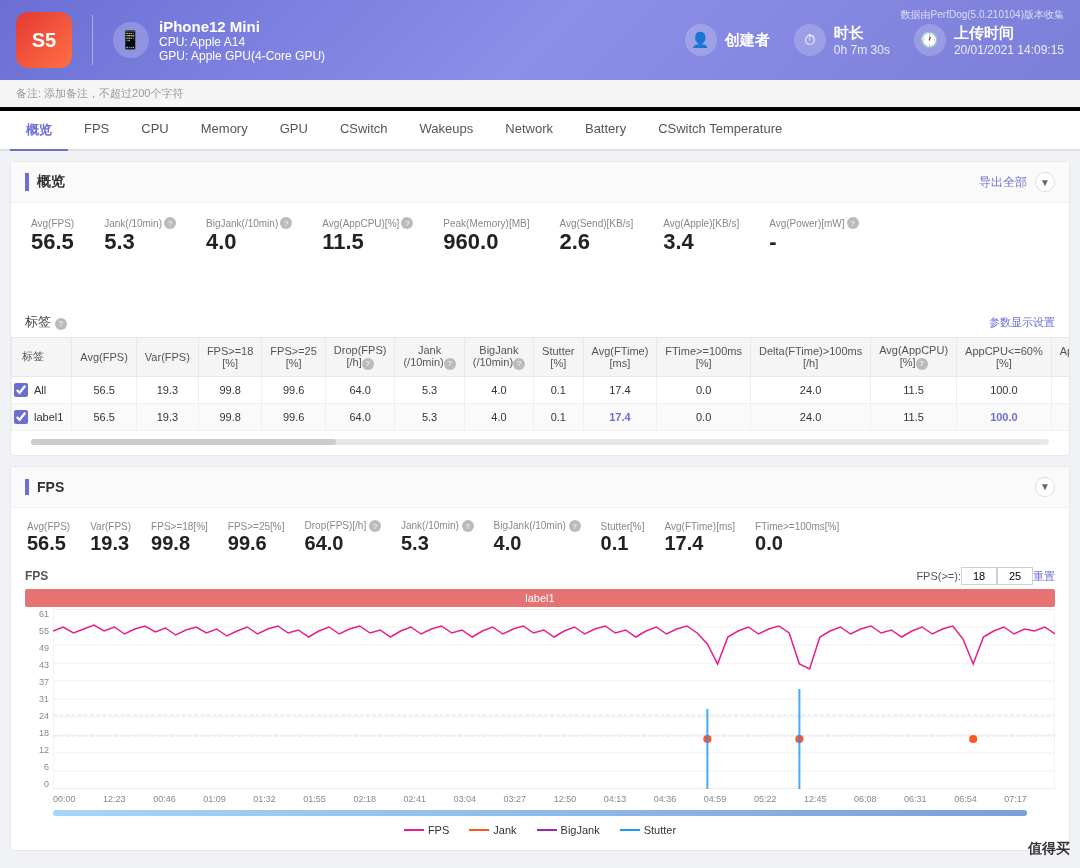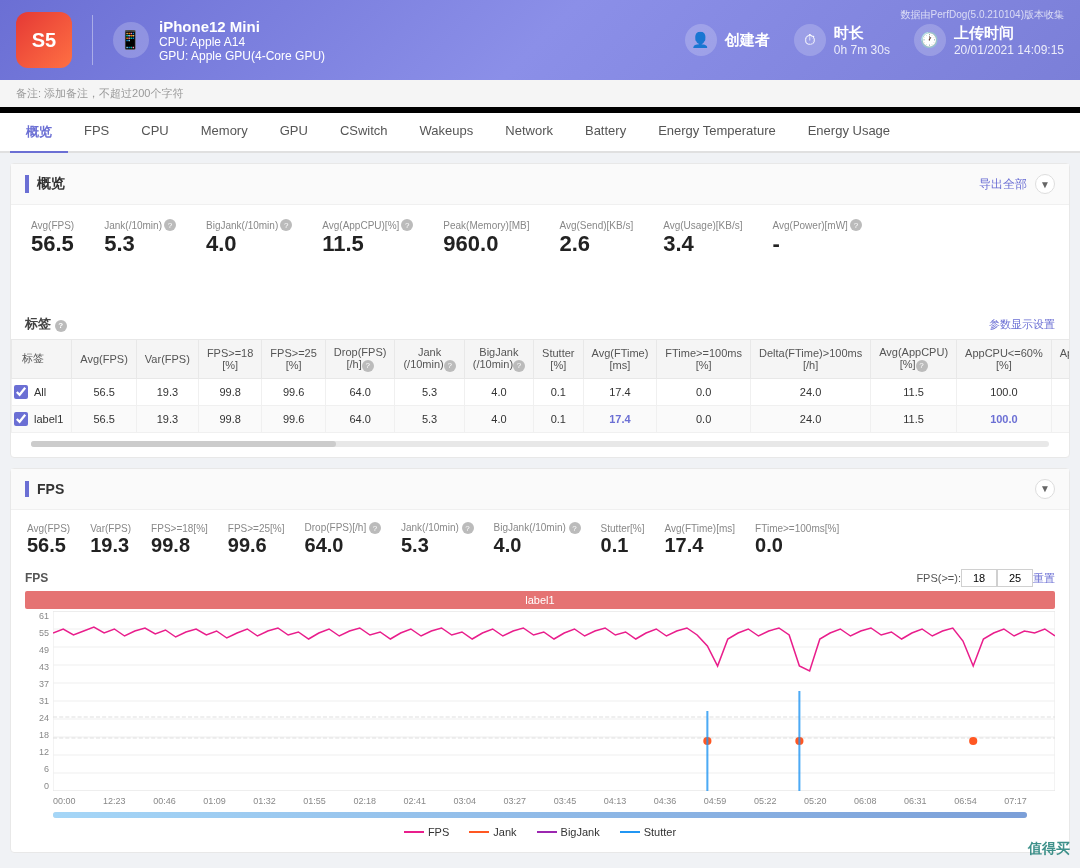--- a/index.html
+++ b/index.html
@@ -80,21 +80,21 @@
       position: absolute;
       top: 8px;
       right: 16px;
       color: rgba(255,255,255,0.7);
       font-size: 10px;
     }
 
     
     .note-bar {
       background: #f5f5f5;
-      border-bottom: 6px solid #000000;
+      border-bottom: 4px solid #000000;
       padding: 6px 16px;
       font-size: 11px;
       color: #999;
     }
 
     
     .nav-tabs {
       background: white;
       border-bottom: 2px solid #e0e0e0;
       display: flex;
@@ -179,21 +179,21 @@
     }
 
     
     .tags-section { margin-top: 10px; }
     .tags-header {
       display: flex;
       align-items: center;
       justify-content: space-between;
       padding: 6px 14px;
     }
-    .tags-title { font-size: 13px; font-weight: bold; color: #444; margin-top: 28px; }
+    .tags-title { font-size: 13px; font-weight: normal; color: #444; margin-top: 28px; }
     .tags-settings { font-size: 11px; color: #6b6fd4; cursor: pointer; margin-top: 28px; }
 
     
     .data-table { width: 100%; border-collapse: collapse; font-size: 11px; }
     .data-table th {
       background: #f5f5f5;
       padding: 6px 8px;
       text-align: center;
       font-weight: normal;
       color: #555;
@@ -319,21 +319,21 @@
       color: #666;
     }
 
     
     .watermark {
       position: fixed;
       bottom: 10px;
       right: 10px;
       font-size: 14px;
       font-weight: bold;
-      color: #0f766e;
+      color: #000000;
       opacity: 0.8;
     }
   </style>
 </head>
 <body>
 
 <div style="position:relative;">
   <div class="header">
     <div class="header-game">
       <div class="game-icon">S5</div>
@@ -380,22 +380,21 @@
 <div class="nav-tabs">
   <div class="nav-tab active">概览</div>
   <div class="nav-tab">FPS</div>
   <div class="nav-tab">CPU</div>
   <div class="nav-tab">Memory</div>
   <div class="nav-tab">GPU</div>
   <div class="nav-tab">CSwitch</div>
   <div class="nav-tab">Wakeups</div>
   <div class="nav-tab">Network</div>
   <div class="nav-tab">Battery</div>
-  <div class="nav-tab">Energy Temperature</div>
-  <div class="nav-tab">Energy Usage</div>
+  <div class="nav-tab">CSwitch Temperature</div>
 </div>
 
 <div class="section">
   <div class="section-header">
     <div class="section-title">概览</div>
     <div style="display:flex;align-items:center;gap:8px;">
       <span class="export-btn">导出全部</span>
       <div class="collapse-btn">▼</div>
     </div>
   </div>
@@ -419,21 +418,21 @@
     </div>
     <div class="stat-block">
       <div class="stat-lbl">Peak(Memory)[MB]</div>
       <div class="stat-val">960.0</div>
     </div>
     <div class="stat-block">
       <div class="stat-lbl">Avg(Send)[KB/s]</div>
       <div class="stat-val">2.6</div>
     </div>
     <div class="stat-block">
-      <div class="stat-lbl">Avg(Usage)[KB/s]</div>
+      <div class="stat-lbl">Avg(Apple)[KB/s]</div>
       <div class="stat-val">3.4</div>
     </div>
     <div class="stat-block">
       <div class="stat-lbl">Avg(Power)[mW] <span class="help-icon">?</span></div>
       <div class="stat-val">-</div>
     </div>
   </div>
 
   <div class="tags-section">
     <div class="tags-header">
@@ -643,26 +642,26 @@
       <span>00:00</span>
       <span>12:23</span>
       <span>00:46</span>
       <span>01:09</span>
       <span>01:32</span>
       <span>01:55</span>
       <span>02:18</span>
       <span>02:41</span>
       <span>03:04</span>
       <span>03:27</span>
-      <span>03:45</span>
+      <span>12:50</span>
       <span>04:13</span>
       <span>04:36</span>
       <span>04:59</span>
       <span>05:22</span>
-      <span>05:20</span>
+      <span>12:45</span>
       <span>06:08</span>
       <span>06:31</span>
       <span>06:54</span>
       <span>07:17</span>
     </div>
 
     <div style="height:6px;background:#e0e0e0;margin:6px 28px 4px;border-radius:3px;">
       <div style="width:100%;height:100%;background:linear-gradient(to right,#a5d6f7,#7b9fd8);border-radius:3px;"></div>
     </div>
 

